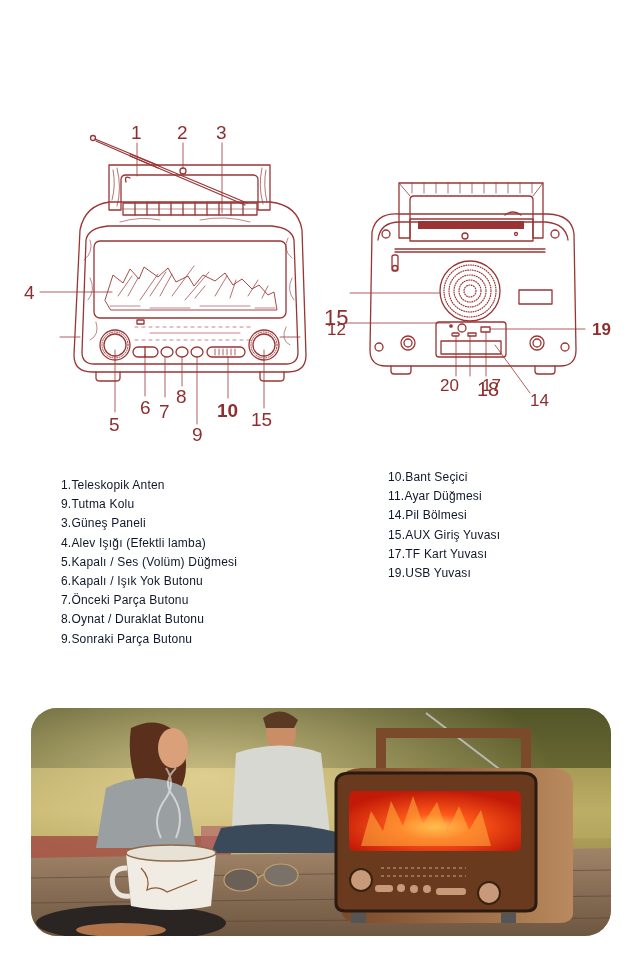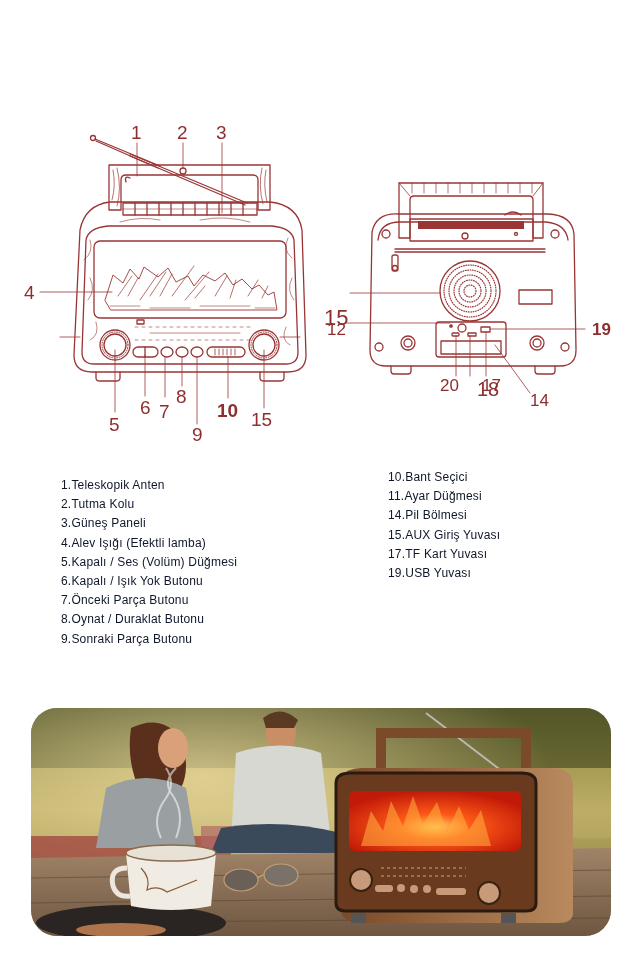--- a/index.html
+++ b/index.html
@@ -188,21 +188,21 @@
 <div class="callout" style="left:327px; top:285px; font-size:17px;margin-top:36px;">12</div>
 <div class="callout" style="left:324px; top:307px; font-size:22px;">15</div>
 <div class="callout" style="left:592px; top:321px; font-size:17px;font-weight:bold;">19</div>
 <div class="callout" style="left:440px; top:377px; font-size:17px;">20</div>
 <div class="callout" style="left:459px; top:377px; font-size:17px;padding-left:23px;">17</div>
 <div class="callout" style="left:477px; top:379px; font-size:20px;">18</div>
 <div class="callout" style="left:530px; top:392px; font-size:17px;">14</div>
 
 <div class="legend-col" style="left:61px; top:476px;">
   <div>1.Teleskopik Anten</div>
-  <div>2.Tutma Kolu</div>
+  <div>9.Tutma Kolu</div>
   <div>3.Güneş Paneli</div>
   <div>4.Alev Işığı (Efektli lamba)</div>
   <div>5.Kapalı / Ses (Volüm) Düğmesi</div>
   <div>6.Kapalı / Işık Yok Butonu</div>
   <div>7.Önceki Parça Butonu</div>
   <div>8.Oynat / Duraklat Butonu</div>
   <div>9.Sonraki Parça Butonu</div>
 </div>
 
 <div class="legend-col" style="left:388px; top:468px;">

